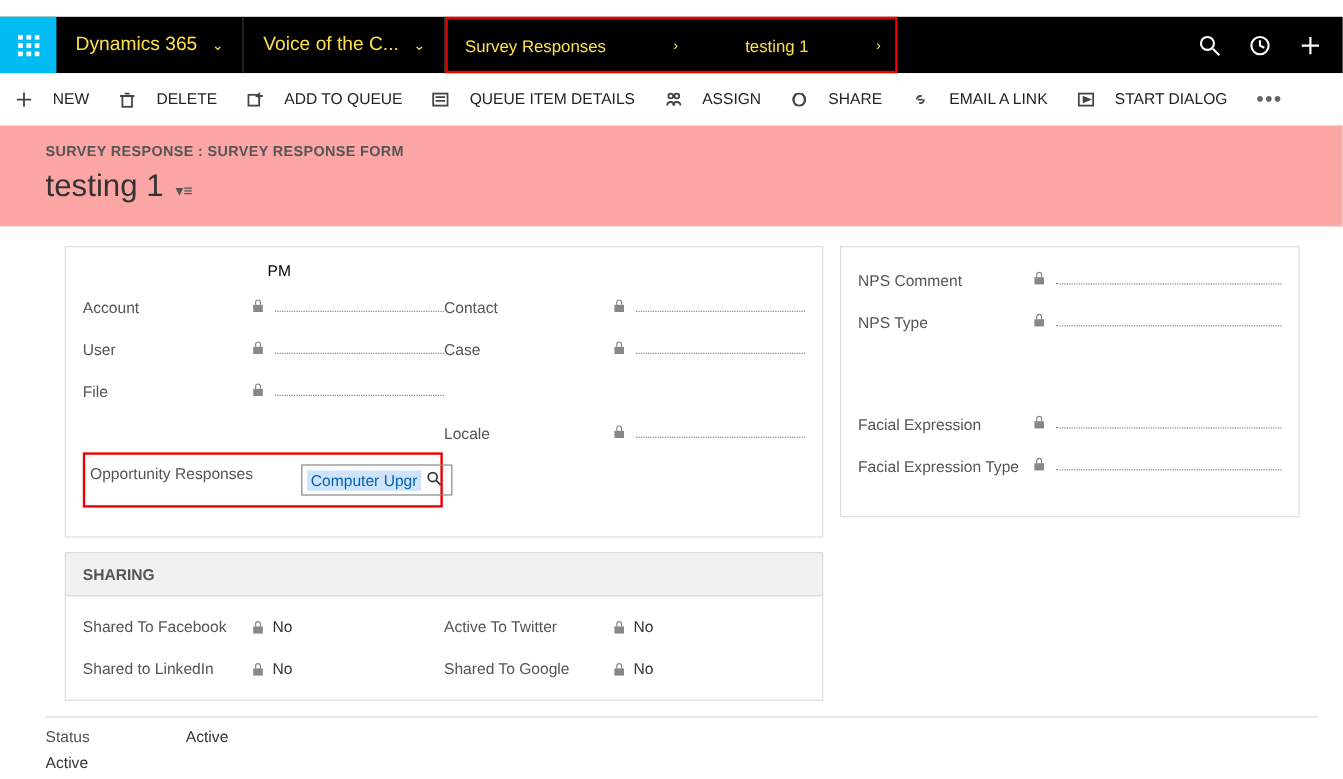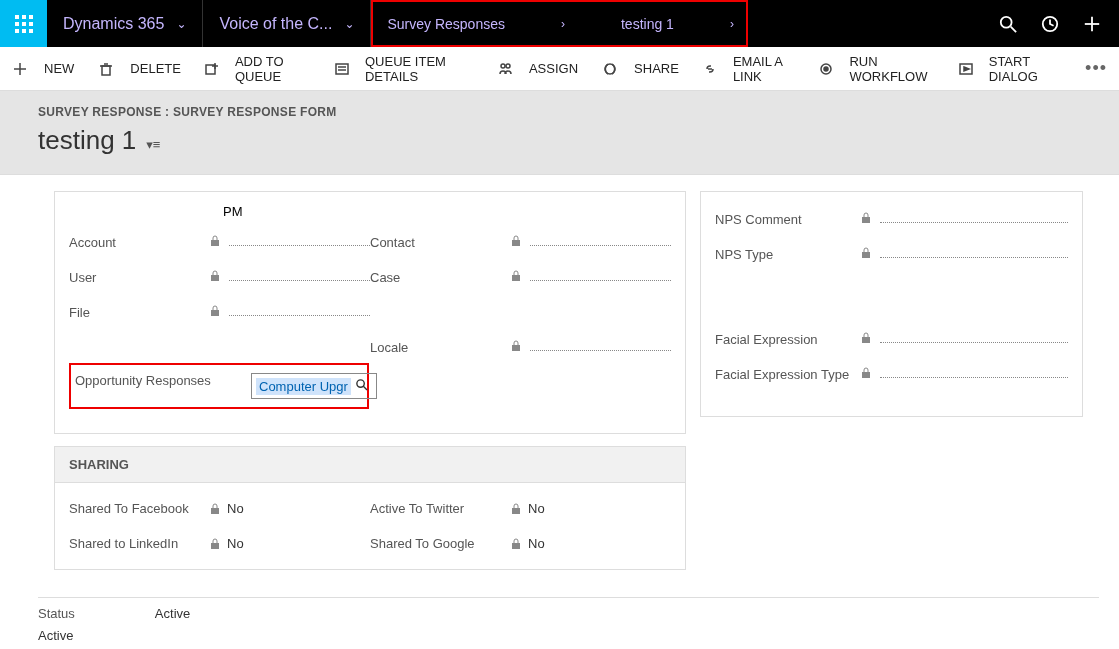--- a/index.html
+++ b/index.html
@@ -1,39 +1,39 @@
 <!DOCTYPE html>
 <html><head>
 <meta charset="utf-8">
 <style>
 * { box-sizing: border-box; margin: 0; padding: 0; font-family: "Segoe UI", Arial, sans-serif; }
 body { background: #fff; width: 1119px; height: 649px; overflow: hidden; position: relative; }
 
 
-.topbar { background: #000; height: 47px; display: flex; align-items: stretch; color: #c4b5fd; }
+.topbar { background: #000; height: 47px; display: flex; align-items: stretch; color: #fde047; margin-top: 14px; }
 .app-launcher { background: #00bcf2; width: 47px; display: flex; align-items: center; justify-content: center; }
 .app-launcher svg { width: 18px; height: 18px; fill: #fff; }
 .nav-seg { display: flex; align-items: center; padding: 0 16px; border-right: 1px solid #333; font-size: 16px; white-space: nowrap; }
 .nav-seg .chev { margin-left: 12px; font-size: 12px; }
 .breadcrumb-wrap { display: flex; align-items: center; border: 2px solid #e00; height: 47px; gap: 42px; }
 .breadcrumb-item { padding: 0 14px; font-size: 14px; }
 .breadcrumb-sep { font-size: 12px; }
 .top-spacer { flex: 1; }
 .top-icons { display: flex; align-items: center; gap: 24px; padding-right: 18px; }
 .top-icons svg { width: 18px; height: 18px; stroke: #fff; fill: none; }
 
 
 .cmdbar { height: 44px; background: #fff; border-bottom: 1px solid #ddd; display: flex; align-items: center; padding: 0 12px; gap: 24px; }
 .cmd { display: flex; align-items: center; gap: 16px; font-size: 13px; color: #222; cursor: pointer; }
 .cmd .ico { width: 16px; height: 16px; display: inline-flex; align-items: center; justify-content: center; }
 .cmd .ico svg { width: 14px; height: 14px; stroke: #444; fill: none; stroke-width: 1.5; }
 .more-dots { font-size: 18px; letter-spacing: 1px; color: #666; }
 
 
-.subhead { background: #e5e5e5; padding: 14px 0 18px 38px; border-bottom: 1px solid #ddd; }
+.subhead { background: #fca5a5; padding: 14px 0 18px 38px; border-bottom: 1px solid #ddd; }
 .entity-path { font-size: 12px; font-weight: 600; color: #555; letter-spacing: 0.3px; }
 .record-title-row { display: flex; align-items: baseline; gap: 10px; margin-top: 6px; }
 .record-title { font-size: 26px; font-weight: 300; color: #333; }
 .title-menu { font-size: 13px; color: #555; }
 
 
 .content { display: flex; padding: 16px; }
 .left-pane { width: 670px; padding-left: 38px; }
 .right-pane { flex: 1; padding-left: 14px; padding-right: 20px; }
 
@@ -184,29 +184,20 @@
         <svg viewBox="0 0 14 14">
           <path d="M4 7a3 3 0 0 1 3-3h1M10 7a3 3 0 0 1-3 3H6"></path>
           <line x1="5" y1="7" x2="9" y2="7"></line>
         </svg>
       </span>
     <span>EMAIL A LINK</span>
   </div>
   <div class="cmd">
     <span class="ico">
         <svg viewBox="0 0 14 14">
-          <circle cx="7" cy="7" r="5"></circle>
-          <circle cx="7" cy="7" r="2" fill="#444"></circle>
-        </svg>
-      </span>
-    <span>RUN WORKFLOW</span>
-  </div>
-  <div class="cmd">
-    <span class="ico">
-        <svg viewBox="0 0 14 14">
           <rect x="1" y="2" width="12" height="10"></rect>
           <polygon points="5,5 10,7 5,9" fill="#444"></polygon>
         </svg>
       </span>
     <span>START DIALOG</span>
   </div>
   <div class="more-dots">•••</div>
 </div>
 
 <div class="subhead">

